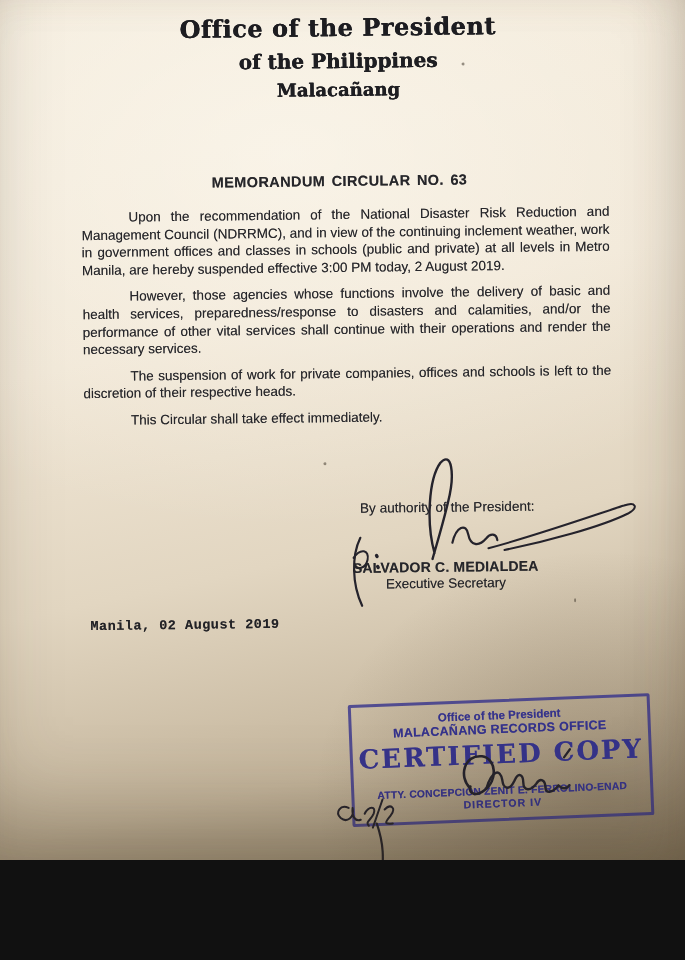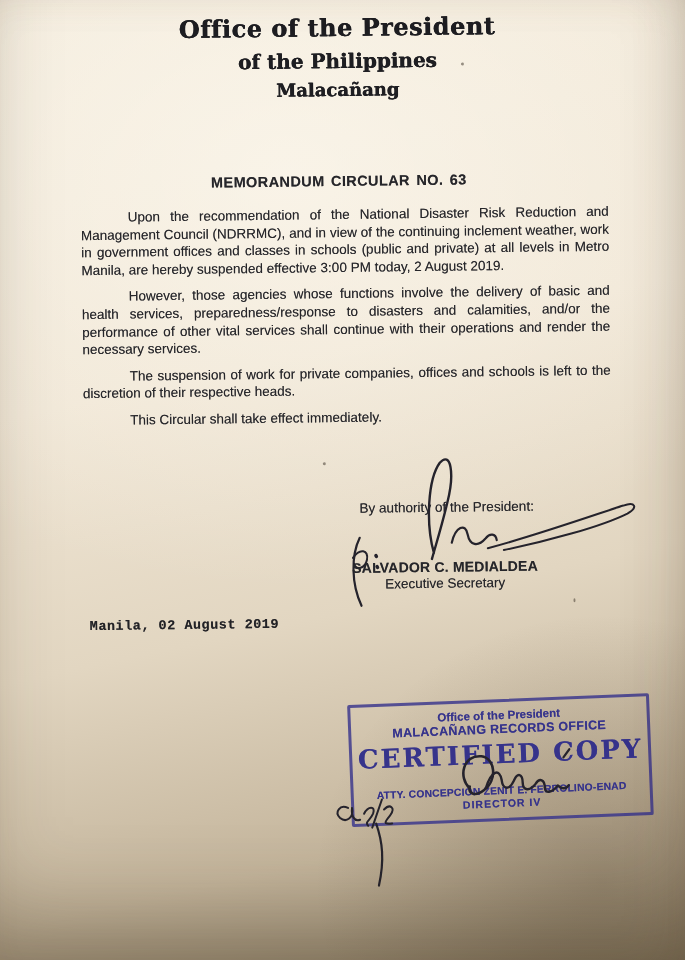--- a/index.html
+++ b/index.html
@@ -1,17 +1,17 @@
 <!DOCTYPE html>
 <html><head>
 <meta charset="utf-8">
 <style>
   html,body { margin:0; padding:0; background:#111; }
   .photo {
-    position:relative; width:685px; height:960px; overflow:hidden;
+    position:relative; width:685px; height:860px; overflow:hidden;
     font-family:"Liberation Sans", sans-serif; color:#26262a;
     background:
       radial-gradient(ellipse 130% 70% at 42% 18%, rgba(255,252,244,0.55), rgba(255,252,244,0) 62%),
       radial-gradient(ellipse 60% 40% at 88% 92%, rgba(70,55,35,0.28), rgba(70,55,35,0) 70%),
       linear-gradient(168deg, #f4ecdd 0%, #f0e6d5 38%, #e2d6c1 62%, #c4b59c 84%, #9c8e76 100%);
   }
   .photo::after {
     content:""; position:absolute; inset:0; pointer-events:none;
     box-shadow: inset 0 -70px 90px -35px rgba(58,44,24,0.38),
                 inset -30px 0 70px -40px rgba(90,70,45,0.22),

